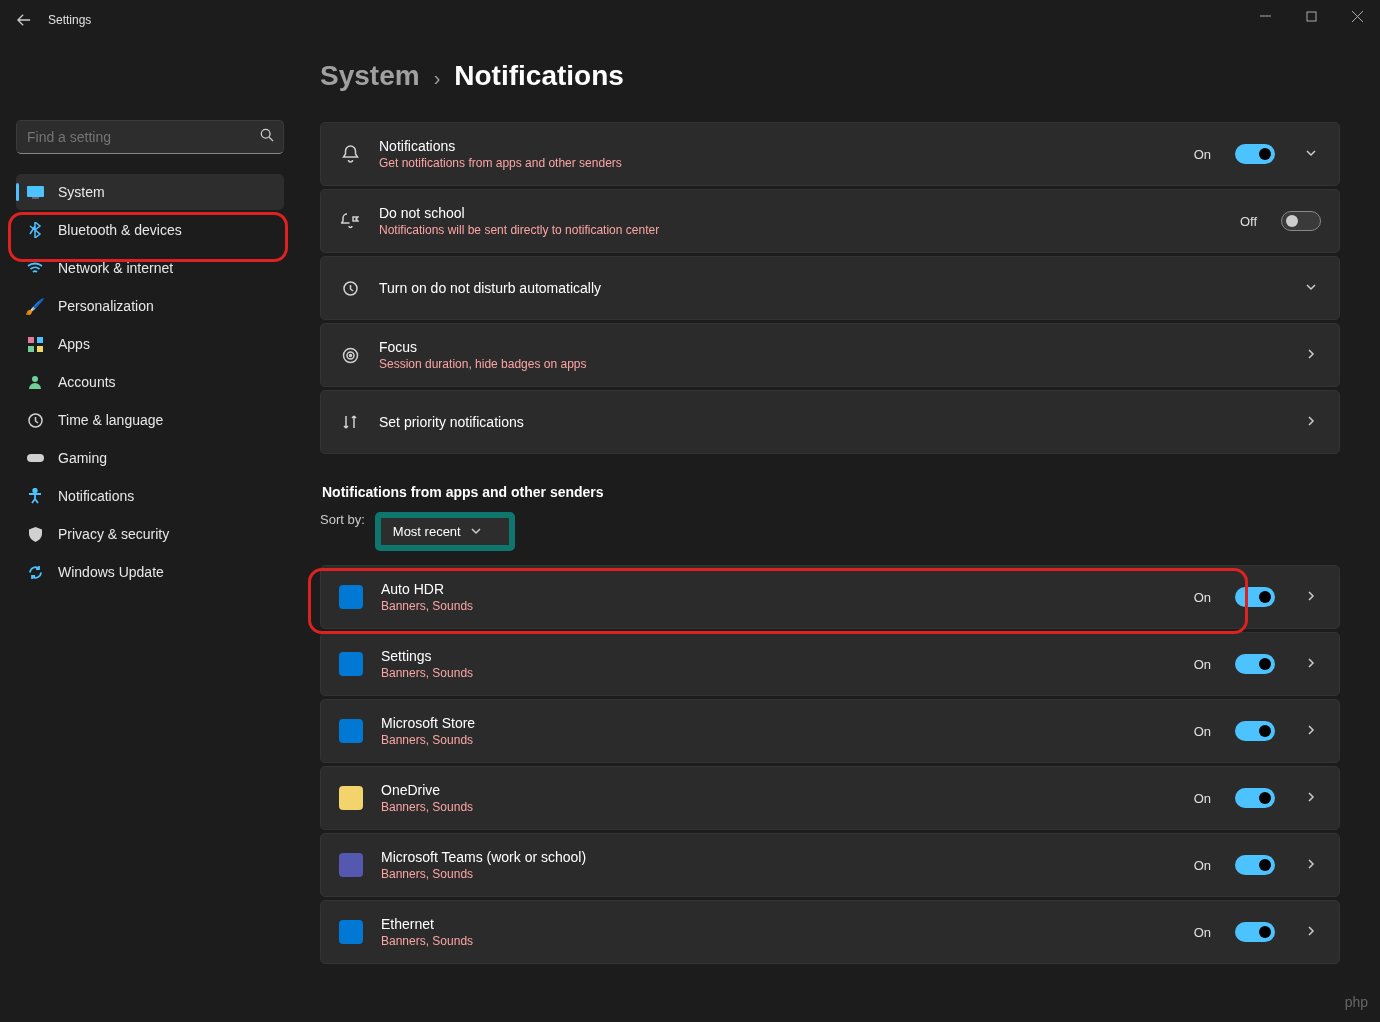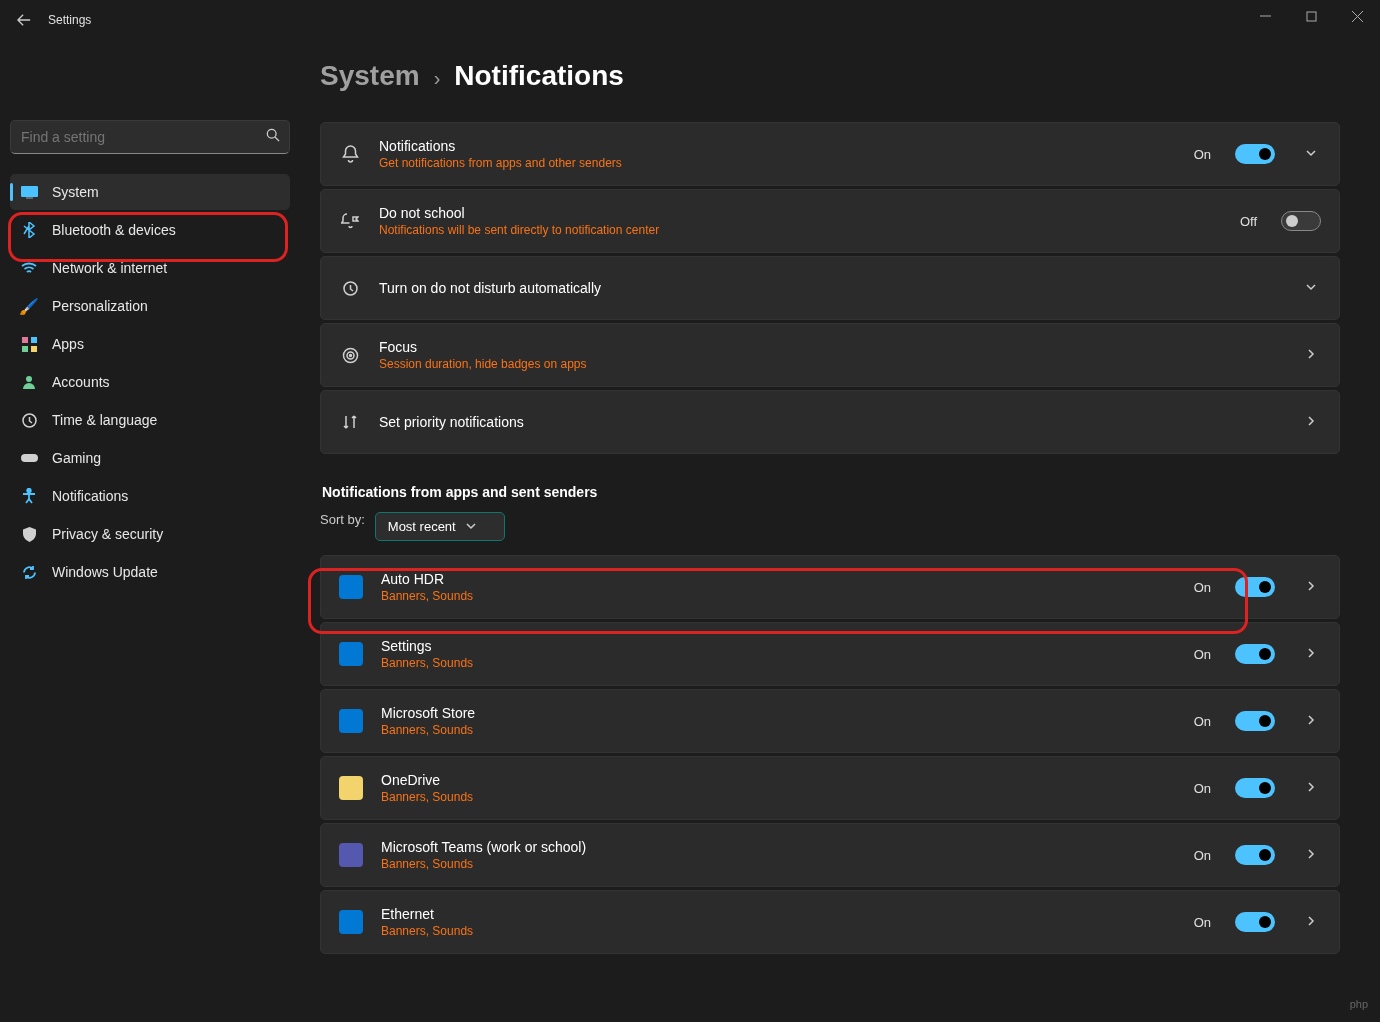--- a/index.html
+++ b/index.html
@@ -6,21 +6,21 @@
 body { background: #1c1c1c; color: #fff; width: 1380px; height: 1022px; overflow: hidden; position: relative; }
 
 .titlebar { height: 40px; display: flex; align-items: center; padding: 0 8px; }
 .titlebar .back { width: 32px; height: 32px; display: flex; align-items: center; justify-content: center; margin-right: 8px; }
 .titlebar .title { font-size: 12px; color: #e0e0e0; }
 .window-controls { position: absolute; top: 0; right: 0; display: flex; }
 .window-controls div { width: 46px; height: 32px; display: flex; align-items: center; justify-content: center; color: #999; }
 
 .layout { display: flex; height: calc(100% - 40px); }
 
-.sidebar { width: 300px; padding: 0 4px; }
+.sidebar { width: 300px; padding: 0 10px; }
 .search-wrap { position: relative; margin: 80px 6px 20px 6px; }
 .search { width: 100%; height: 34px; background: #2d2d2d; border: 1px solid #3a3a3a; border-bottom: 1px solid #888; border-radius: 5px; color: #ccc; padding: 0 36px 0 10px; font-size: 14px; outline: none; }
 .search-icon { position: absolute; right: 10px; top: 50%; transform: translateY(-50%); color: #ccc; }
 
 .nav { display: flex; flex-direction: column; gap: 2px; padding: 0 6px; }
 .nav-item { display: flex; align-items: center; height: 36px; padding: 0 10px; border-radius: 5px; gap: 14px; font-size: 14px; color: #e8e8e8; cursor: pointer; }
 .nav-item.active { background: #2d2d2d; position: relative; }
 .nav-item.active::before { content: ""; position: absolute; left: 0; top: 9px; bottom: 9px; width: 3px; background: #4cc2ff; border-radius: 2px; }
 .nav-icon { width: 18px; height: 18px; display: flex; align-items: center; justify-content: center; font-size: 15px; }
 
@@ -28,42 +28,42 @@
 .breadcrumb { display: flex; align-items: baseline; gap: 14px; margin-bottom: 30px; }
 .bc-parent { font-size: 28px; font-weight: 600; color: #a0a0a0; }
 .bc-sep { font-size: 20px; color: #a0a0a0; }
 .bc-current { font-size: 28px; font-weight: 600; color: #fff; }
 
 .cards { display: flex; flex-direction: column; gap: 3px; }
 .card { background: #2b2b2b; border: 1px solid #333; border-radius: 5px; display: flex; align-items: center; padding: 14px 18px; min-height: 64px; gap: 18px; }
 .card-icon { width: 22px; height: 22px; display: flex; align-items: center; justify-content: center; color: #d0d0d0; flex-shrink: 0; }
 .card-body { flex: 1; }
 .card-title { font-size: 14px; color: #fff; }
-.card-sub { font-size: 12px; color: #f97316; margin-top: 2px; }
+.card-sub { font-size: 12px; color: #fca5a5; margin-top: 2px; }
 .card-state { font-size: 13px; color: #e0e0e0; margin-right: 6px; text-align: right; }
 .toggle { width: 40px; height: 20px; border-radius: 10px; position: relative; cursor: pointer; }
 .toggle.on { background: #4cc2ff; }
 .toggle.off { background: #3a3a3a; border: 1px solid #888; }
 .toggle .knob { width: 12px; height: 12px; border-radius: 50%; position: absolute; top: 50%; transform: translateY(-50%); }
 .toggle.on .knob { background: #000; right: 4px; }
 .toggle.off .knob { background: #ccc; left: 4px; }
 .chevron { width: 20px; color: #ccc; text-align: center; margin-left: 8px; }
 
 .section-head { font-size: 14px; font-weight: 600; margin: 30px 0 12px 2px; }
 .sort-row { display: flex; align-items: flex-start; gap: 10px; margin-bottom: 14px; }
 .sort-label { font-size: 13px; color: #ccc; }
-.sort-select { background: #2d2d2d; border: 1px solid #0f766e; border-radius: 5px; padding: 6px 28px 6px 12px; font-size: 13px; color: #fff; position: relative; display: flex; align-items: center; gap: 10px; }
+.sort-select { background: #2d2d2d; border: 6px solid #0f766e; border-radius: 5px; padding: 6px 28px 6px 12px; font-size: 13px; color: #fff; position: relative; display: flex; align-items: center; gap: 10px; }
 
 .app-icon { width: 24px; height: 24px; border-radius: 4px; display: flex; align-items: center; justify-content: center; font-size: 12px; flex-shrink: 0; }
 
 .annot { position: absolute; border: 3px solid #d22; border-radius: 14px; pointer-events: none; }
 .annot1 { left: 8px; top: 212px; width: 280px; height: 50px; }
 .annot2 { left: 308px; top: 568px; width: 940px; height: 66px; }
 
-.watermark { position: absolute; right: 12px; bottom: 12px; font-size: 11px; color: #666; margin-left: 43px; }
+.watermark { position: absolute; right: 12px; bottom: 12px; font-size: 14px; color: #666; margin-left: 43px; }
 
 ::-webkit-scrollbar { width: 10px; }
 ::-webkit-scrollbar-thumb { background: #444; border-radius: 5px; }
 </style>
 </head>
 <body>
 
 <div class="titlebar">
   <div class="back">
     <svg width="14" height="14" viewBox="0 0 16 16" fill="none" stroke="#ccc" stroke-width="1.5">
@@ -280,21 +280,21 @@
           </span>
           <div class="card-body">
             <div class="card-title">Set priority notifications</div>
           </div>
           <span class="chevron"><svg width="12" height="12" viewBox="0 0 12 12" fill="none" stroke="#ccc" stroke-width="1.5">
               <path d="M4 2l4 4-4 4"></path>
             </svg></span>
         </div>
       </div>
 
-    <div class="section-head">Notifications from apps and sent senders</div>
+    <div class="section-head">Notifications from apps and other senders</div>
     <div class="sort-row">
       <span class="sort-label">Sort by:</span>
       <div class="sort-select">
         <span>Most recent</span>
         <span>
           <svg width="10" height="10" viewBox="0 0 10 10" fill="none" stroke="#ccc" stroke-width="1.5">
               <path d="M1 3 L5 7 L9 3"></path>
             </svg>
         </span>
       </div>

